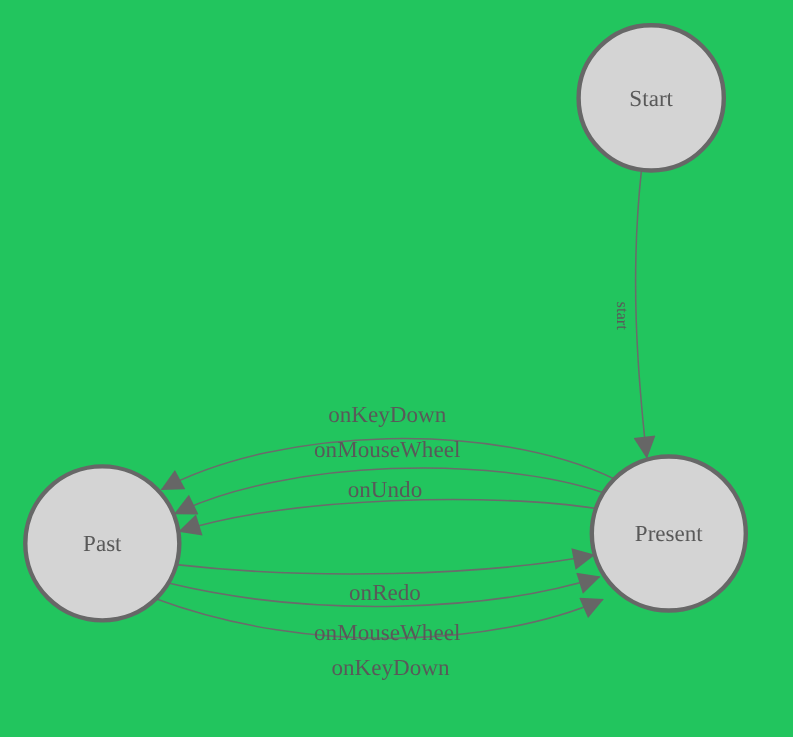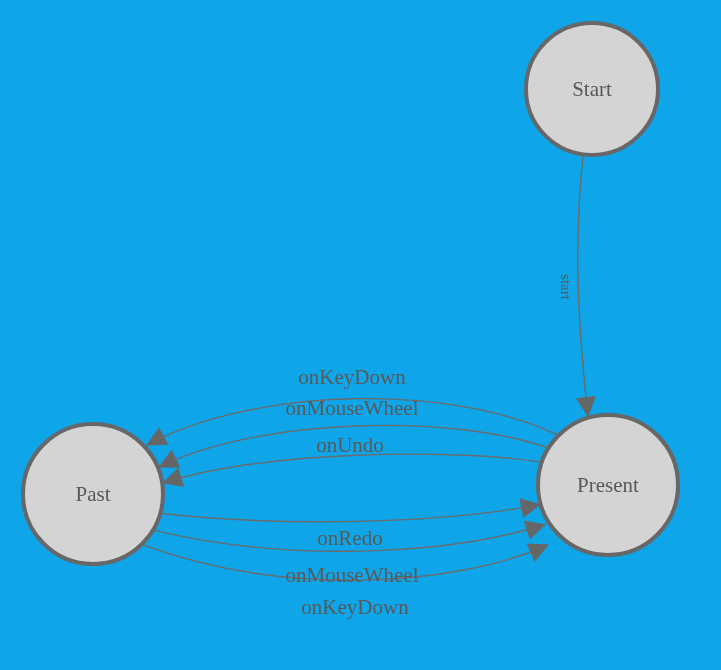--- a/index.html
+++ b/index.html
@@ -4,21 +4,21 @@
 <style>
   html, body {
     margin: 0;
     padding: 0;
     background: #ffffff;
   }
   .canvas {
     position: relative;
     width: 721px;
     height: 670px;
-    background: #0ea5e9;
+    background: #22c55e;
     font-family: "Liberation Serif", "DejaVu Serif", serif;
   }
   svg { display: block; }
   .node-circle {
     fill: #d4d4d4;
     stroke: #676767;
     stroke-width: 4;
   }
   .edge-path {
     fill: none;

